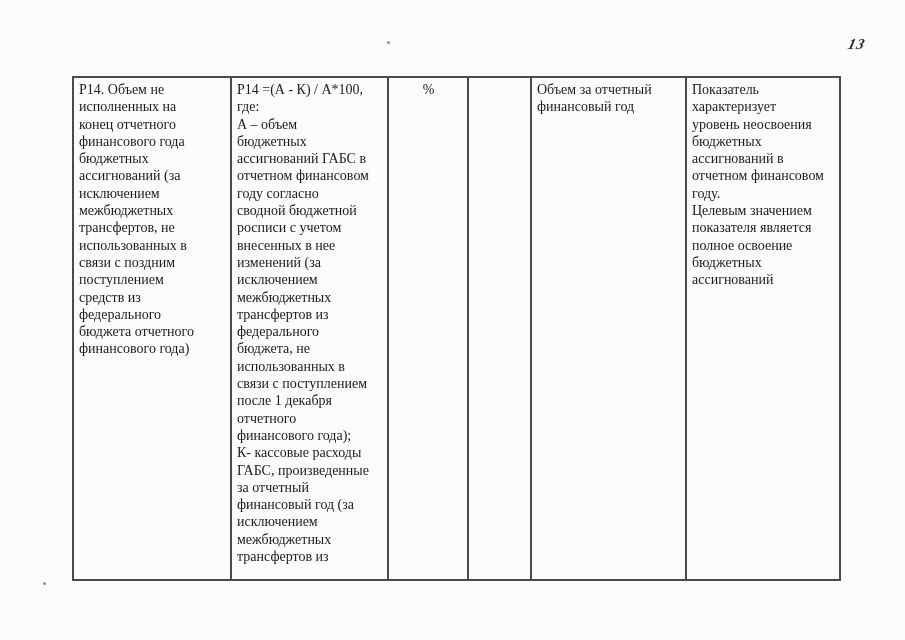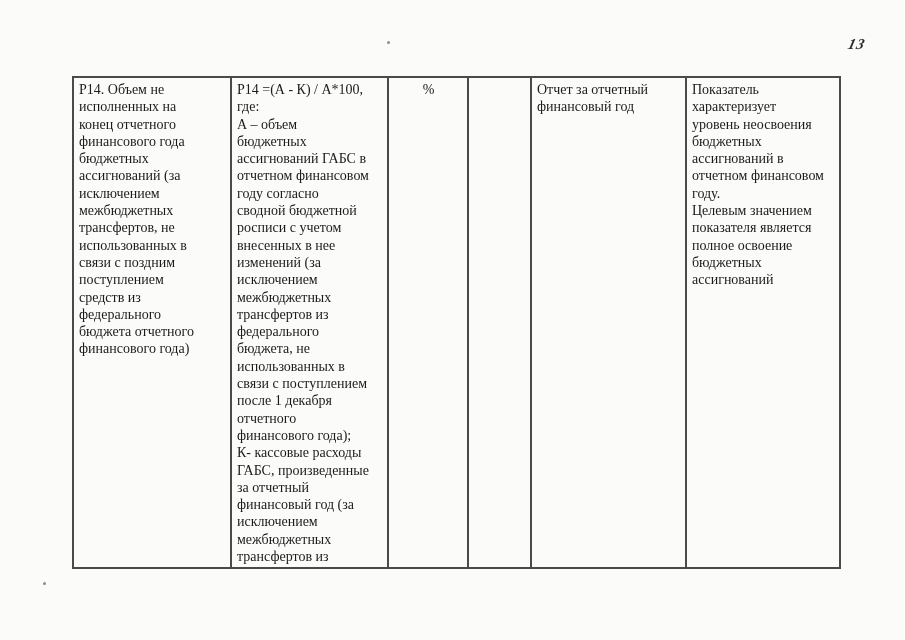--- a/index.html
+++ b/index.html
@@ -31,21 +31,21 @@
     left: 72px;
     top: 76px;
     width: 767px;
     height: 490px;
     border-collapse: collapse;
     table-layout: fixed;
   }
   table.doc-table td {
     border: 2px solid #4a4a4a;
     vertical-align: top;
-    padding: 3px 4px 2px 5px;
+    padding: 3px 4px 14px 5px;
     font-size: 14px;
     line-height: 17.3px;
     white-space: pre-line;
     overflow: hidden;
   }
   td.unit-cell {
     text-align: center;
   }
   .speck {
     position: absolute;
@@ -112,21 +112,21 @@
 финансового года);
 К- кассовые расходы
 ГАБС, произведенные
 за отчетный
 финансовый год (за
 исключением
 межбюджетных
 трансфертов из</td>
     <td class="unit-cell">%</td>
     <td></td>
-    <td>Отчет за отчетный
+    <td>Объем за отчетный
 финансовый год</td>
     <td>Показатель
 характеризует
 уровень неосвоения
 бюджетных
 ассигнований в
 отчетном финансовом
 году.
 Целевым значением
 показателя является

